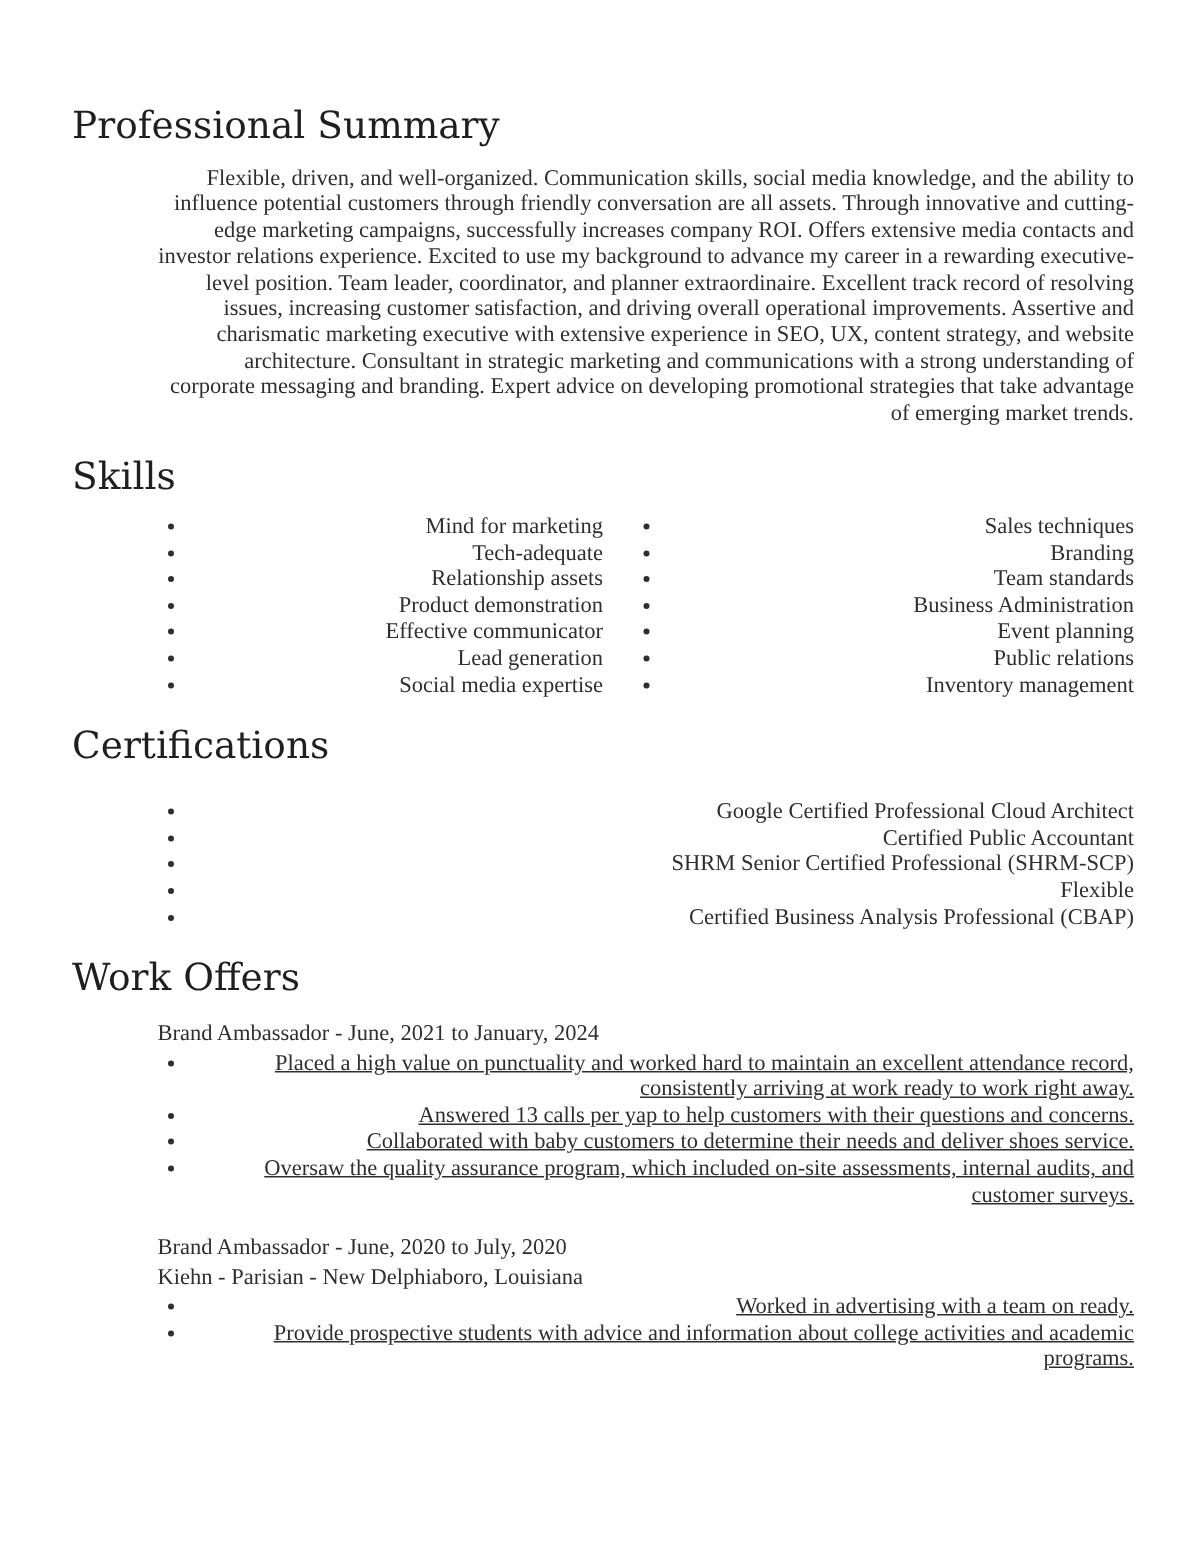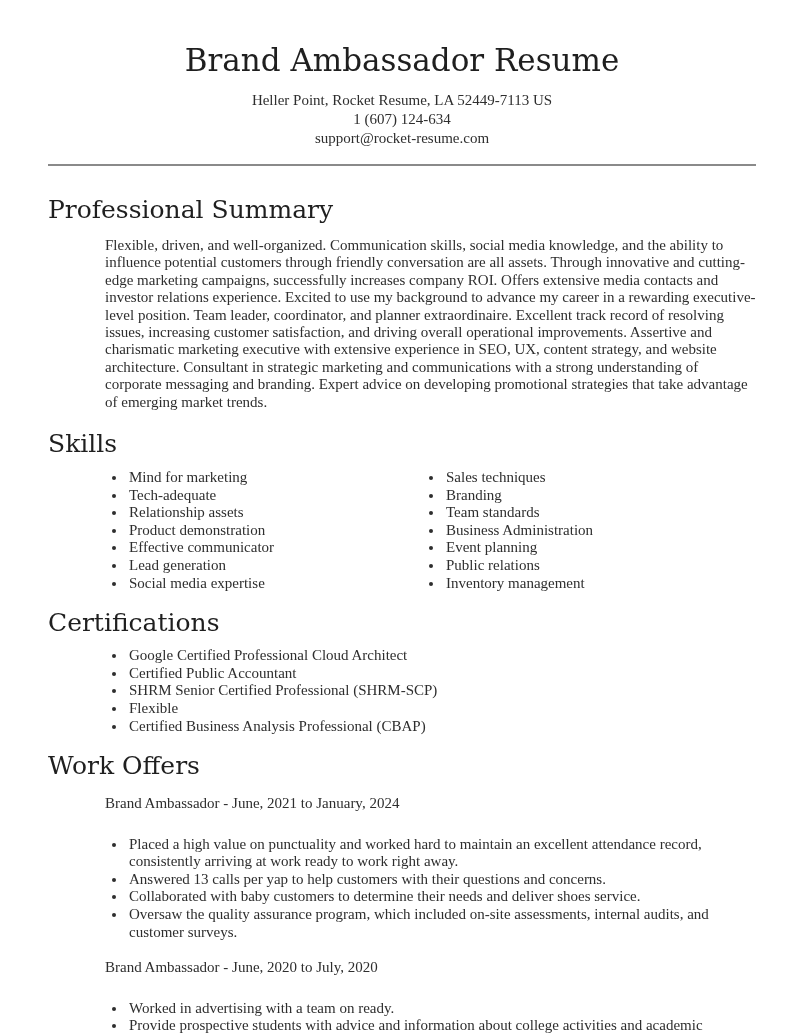--- a/index.html
+++ b/index.html
@@ -54,60 +54,53 @@
   .sec-skills .section-heading { margin-top: 17px; }
   .sec-certs .section-heading { margin-top: 15px; }
   .sec-work .section-heading { margin-top: 15px; }
 
   .body-text {
     font-size: 15px;
     line-height: 17.4px;
   }
   .summary-text {
     margin: 12px 0 0 57px;
+    text-align: right;
   }
   
   ul.bullets {
     margin: 0;
     padding: 0 0 0 79px;
     list-style: disc outside;
     font-size: 15px;
     line-height: 17.6px;
+    text-align: right;
   }
   ul.bullets li { padding-left: 2px; }
   .skills-columns {
     display: flex;
     margin-top: 10px;
   }
   .skills-col { flex: 1 1 50%; }
   .skills-col.right ul.bullets { padding-left: 42px; }
-  .sec-certs ul.bullets { margin-top: 9px; }
+  .sec-certs ul.bullets { margin-top: 21px; }
   
   .job-header {
     margin: 13px 0 0 57px;
     font-size: 15px;
     line-height: 19.5px;
   }
-  .job ul.bullets { margin-top: 22px; }
+  .job ul.bullets { margin-top: 1px; text-decoration: underline; }
   .job + .job .job-header { margin-top: 17px; }
 </style>
 </head>
 <body>
 
 <div class="page">
 
-  <div class="doc-header">
-    <h1 class="doc-title">Brand Ambassador Resume</h1>
-    <div class="contact">
-      <div>Heller Point, Rocket Resume, LA 52449-7113 US</div>
-      <div>1 (607) 124-634</div>
-      <div>support@rocket-resume.com</div>
-    </div>
-    <hr class="rule">
-  </div>
 
   <div class="sec-summary">
     <h2 class="section-heading">Professional Summary</h2>
     <p class="body-text summary-text">Flexible, driven, and well-organized. Communication skills, social media knowledge, and the ability to influence potential customers through friendly conversation are all assets. Through innovative and cutting-edge marketing campaigns, successfully increases company ROI. Offers extensive media contacts and investor relations experience. Excited to use my background to advance my career in a rewarding executive-level position. Team leader, coordinator, and planner extraordinaire. Excellent track record of resolving issues, increasing customer satisfaction, and driving overall operational improvements. Assertive and charismatic marketing executive with extensive experience in SEO, UX, content strategy, and website architecture. Consultant in strategic marketing and communications with a strong understanding of corporate messaging and branding. Expert advice on developing promotional strategies that take advantage of emerging market trends.</p>
   </div>
 
   <div class="sec-skills">
     <h2 class="section-heading">Skills</h2>
     <div class="skills-columns">
       <div class="skills-col left">
@@ -157,20 +150,21 @@
           <li>Placed a high value on punctuality and worked hard to maintain an excellent attendance record, consistently arriving at work ready to work right away.</li>
           <li>Answered 13 calls per yap to help customers with their questions and concerns.</li>
           <li>Collaborated with baby customers to determine their needs and deliver shoes service.</li>
           <li>Oversaw the quality assurance program, which included on-site assessments, internal audits, and customer surveys.</li>
         </ul>
     </div>
 
     <div class="job">
       <div class="job-header">
         <div>Brand Ambassador - June, 2020 to July, 2020</div>
+        <div>Kiehn - Parisian - New Delphiaboro, Louisiana</div>
       </div>
       <ul class="bullets">
           <li>Worked in advertising with a team on ready.</li>
           <li>Provide prospective students with advice and information about college activities and academic programs.</li>
         </ul>
     </div>
   </div>
 
 </div>
 

